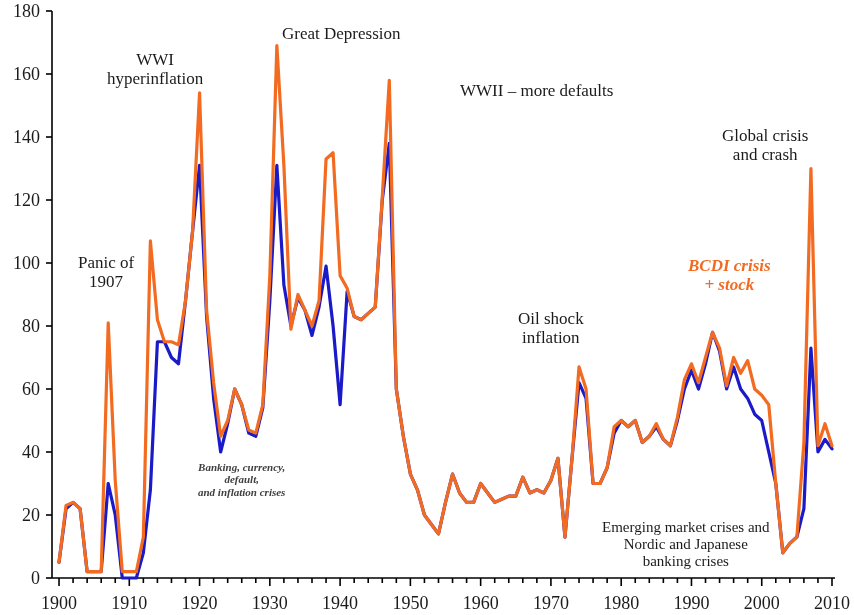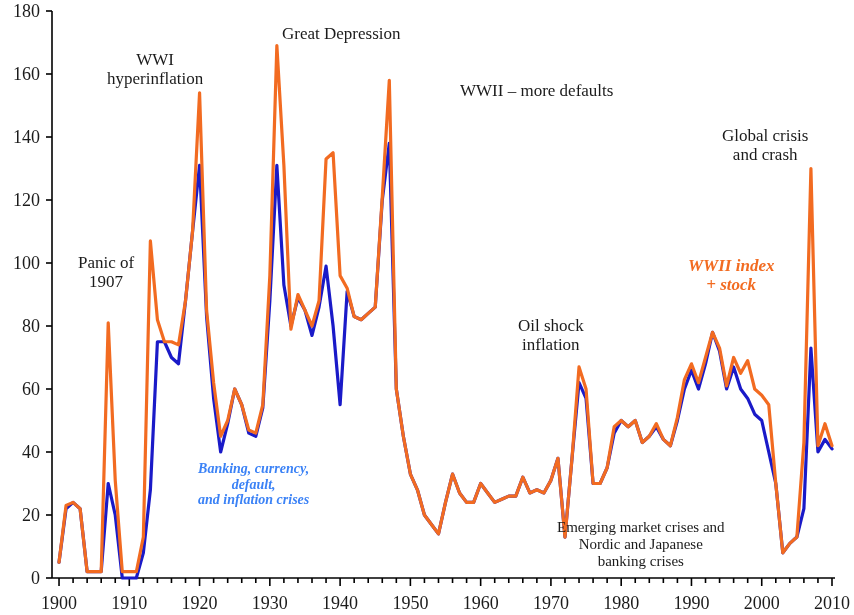--- a/index.html
+++ b/index.html
@@ -2,21 +2,21 @@
 <html><head>
 <meta charset="utf-8">
 <style>
   html,body{margin:0;padding:0;background:#ffffff;}
   body{width:854px;height:615px;overflow:hidden;
        font-family:"Liberation Serif","DejaVu Serif",serif;color:#1a1a1a;}
   #chart-root{position:relative;width:854px;height:615px;}
   svg{position:absolute;left:0;top:0;}
   .annot{position:absolute;white-space:pre;line-height:1.12;}
   .annot.black{color:#1b1b1b;font-size:17px;}
-  .annot.blue{color:#3b82f6;font-size:14px;font-weight:bold;font-style:italic;}
+  .annot.blue{color:#404040;font-size:11px;font-weight:bold;font-style:italic;}
   .annot.orange{color:#f26b21;font-size:17px;font-weight:bold;font-style:italic;}
   .annot.small{font-size:15px;}
   .ctr{text-align:center;}
   .tlabel{font-size:18px;fill:#1b1b1b;font-family:"Liberation Serif","DejaVu Serif",serif;}
 </style>
 </head>
 <body>
 
 <div id="chart-root">
   <svg id="chart-svg" width="854" height="615" xmlns="http://www.w3.org/2000/svg">
@@ -122,24 +122,24 @@
   </svg>
   <div id="annotation-layer">
       <div class="annot ctr black" style="left: 107px; top: 50px; font-family: Liberation Serif, serif;">WWI
 hyperinflation</div>
       <div class="annot ctr black" style="left: 282px; top: 24px;">Great Depression</div>
       <div class="annot ctr black" style="left: 417px; top: 81px; margin-left: 43px;">WWII – more defaults</div>
       <div class="annot ctr black" style="left: 722px; top: 126px;">Global crisis
 and crash</div>
       <div class="annot ctr black" style="left: 78px; top: 253px;">Panic of
 1907</div>
-      <div class="annot ctr orange" style="left: 688px; top: 256px;">WWII index
+      <div class="annot ctr orange" style="left: 688px; top: 256px;">BCDI crisis
 + stock</div>
-      <div class="annot ctr black" style="left: 518px; top: 309px; margin-top: 7px;">Oil shock
+      <div class="annot ctr black" style="left: 518px; top: 309px;">Oil shock
 inflation</div>
       <div class="annot ctr blue" style="left: 198px; top: 461px;">Banking, currency,
 default,
 and inflation crises</div>
-      <div class="annot ctr black small" style="left: 557px; top: 519px;">Emerging market crises and
+      <div class="annot ctr black small" style="left: 602px; top: 519px;">Emerging market crises and
 Nordic and Japanese
 banking crises</div>
     </div>
 </div>
 
 </body></html>

